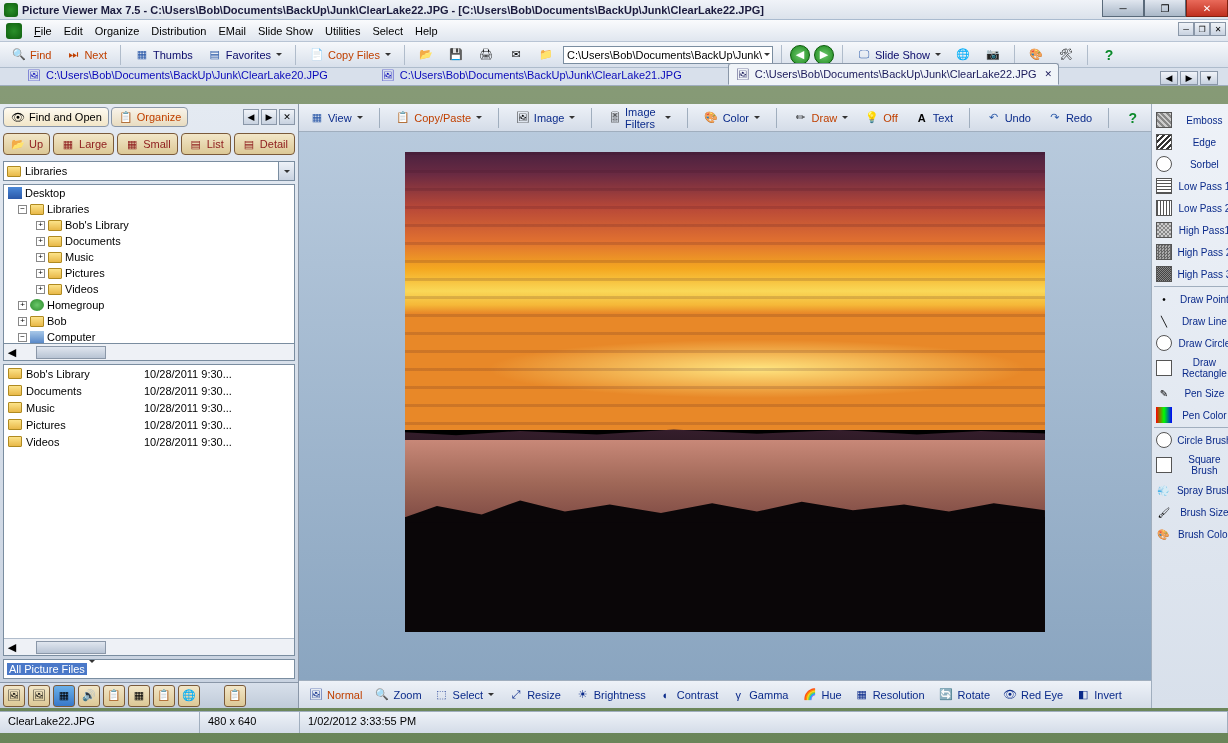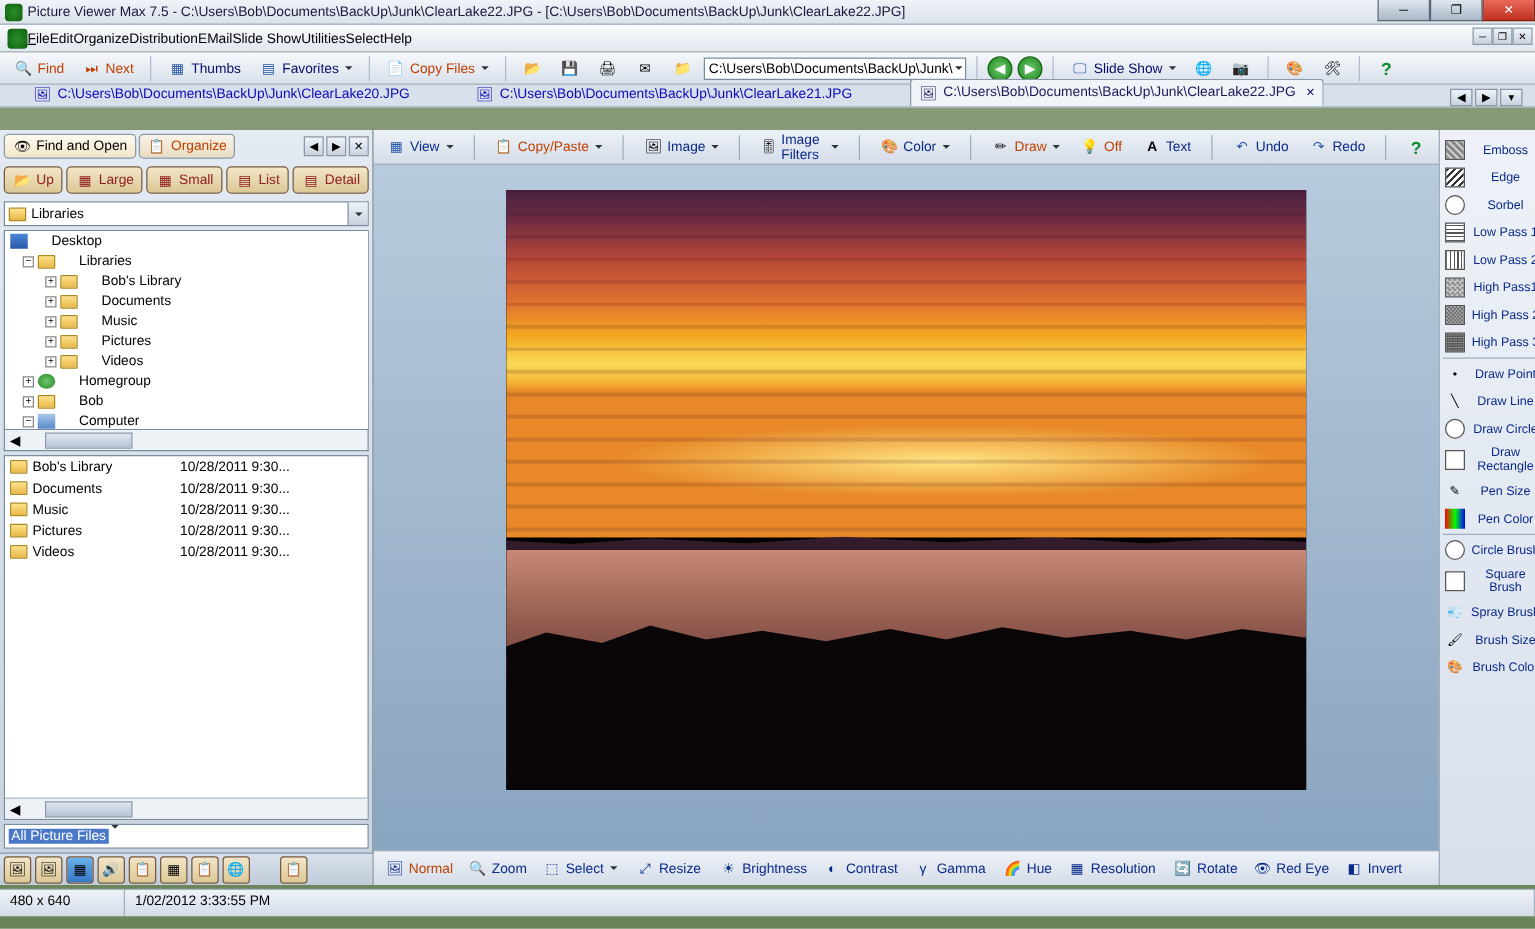--- a/index.html
+++ b/index.html
@@ -1,24 +1,24 @@
 <!DOCTYPE html>
 <html><head>
 <meta charset="utf-8">
 <style>
 * { box-sizing: border-box; margin: 0; padding: 0; font-family: Tahoma, Arial, sans-serif; font-size: 11px; }
 body { background: linear-gradient(180deg,#8a9d7a 0%,#6a8559 100%); width: 1228px; height: 743px; overflow: hidden; }
 .chrome { position: absolute; top: 0; left: 0; right: 0; height: 733px; }
-.titlebar { height: 20px; background: linear-gradient(180deg,#f0f3f8,#dbe2eb); display: flex; align-items: center; padding: 0 4px; border-bottom: 1px solid #aabbcf; }
+.titlebar { height: 20px; background: linear-gradient(180deg,#f0f3f8,#dbe2eb); display: flex; align-items: center; padding: 0 4px; border-bottom: 1px solid #aabbcf; font-weight: bold; }
 .titlebar .ico { width: 14px; height: 14px; background: radial-gradient(#2a8f2a,#0f5f0f); border-radius: 3px; margin-right: 4px; }
 .titlebar .t { color: #1a1a3d; font-size: 11px; }
 .winbtns { position:absolute; top:0; right:0; display:flex; }
 .winbtns .b { width:42px; height:17px; border:1px solid #5a6a7a; border-top:none; background:linear-gradient(180deg,#e0e6ef,#aab8c8); display:flex; align-items:center; justify-content:center; font-size:10px; }
 .winbtns .close { background:linear-gradient(180deg,#e96a5a,#c03020); color:#fff; border-color:#802010; }
-.menubar { height:22px; background:linear-gradient(180deg,#fafbfd,#e0e6ef); display:flex; align-items:center; padding:0 6px; border-bottom:1px solid #b8c4d4; }
+.menubar { height:22px; background:linear-gradient(180deg,#fafbfd,#e0e6ef); display:flex; align-items:center; padding:0 6px; border-bottom:1px solid #b8c4d4; gap:12px; }
 .menubar .ico { width:16px; height:16px; background:radial-gradient(#2a8f2a,#0f5f0f); border-radius:3px; }
 .menubar .m { color:#000; cursor:pointer; }
 .menubar .m u { text-decoration: underline; }
 .mdibtns { position:absolute; right:2px; top:22px; display:flex; gap:0; }
 .mdibtns .mb { width:16px; height:14px; border:1px solid #8a97a8; background:linear-gradient(180deg,#f0f3f8,#c8d2e0); font-size:8px; display:flex; align-items:center; justify-content:center; }
 .toolbar1 { height:26px; background:linear-gradient(180deg,#f6f8fb,#d8e0eb); border-bottom:1px solid #aebccc; display:flex; align-items:center; padding:2px 6px; gap:4px; }
 .tbtn { display:flex; align-items:center; gap:3px; padding:2px 4px; color:#000; cursor:pointer; border:1px solid transparent; }
 .tlbl { color:#0a0a6a; }
 .sep { width:1px; height:20px; background:#b0bccb; margin:0 4px; }
 .icon16 { width:16px; height:16px; display:inline-flex; align-items:center; justify-content:center; font-size:11px; }
@@ -40,21 +40,21 @@
 .lp-nav { display:flex; gap:2px; margin-left:auto; }
 .lp-nav .n { width:16px; height:16px; border:1px solid #8a97a8; background:linear-gradient(180deg,#f0f3f8,#c8d2e0); font-size:9px; display:flex; align-items:center; justify-content:center; }
 .viewbtns { display:flex; padding:3px; gap:3px; }
 .vbtn { height:22px; border:1px solid #7a5a3a; border-radius:4px; background:linear-gradient(180deg,#f2e6c8,#dcc896); padding:2px 6px; display:flex; align-items:center; gap:3px; cursor:pointer; color:#902020; }
 .combo { margin:3px; height:20px; border:1px solid #7a8da0; background:#fff; display:flex; align-items:center; padding:0 3px; position:relative; }
 .combo .ddw { position:absolute; right:0; top:0; width:16px; height:18px; border-left:1px solid #7a8da0; background:linear-gradient(180deg,#eef2f8,#c8d2e0); display:flex; align-items:center; justify-content:center; }
 .tree { margin:0 3px; border:1px solid #7a8da0; background:#fff; height:160px; overflow:auto; position:relative; }
 .tree-row { display:flex; align-items:center; height:16px; padding:0 2px; gap:3px; }
 .tree-row .exp { width:9px; height:9px; border:1px solid #888; font-size:8px; display:flex; align-items:center; justify-content:center; line-height:1; }
 .tree-row .ticon { width:14px; height:12px; }
-.tree-row .tl { color:#000;margin-left:16px; }
+.tree-row .tl { color:#000; }
 .filelist { margin:3px; border:1px solid #7a8da0; background:#fff; flex:1; min-height:210px; display:flex; flex-direction:column; overflow:hidden; }
 .fl-head { display:flex; border-bottom:1px solid #b0bccb; height:20px; }
 .fl-head .col { border-right:1px solid #b0bccb; background:linear-gradient(180deg,#fff,#e8edf4); padding:3px 6px; }
 .fl-body { flex:1; overflow:auto; }
 .fl-row { display:flex; height:17px; align-items:center; }
 .fl-row .c1 { display:flex; align-items:center; gap:4px; padding-left:4px; width:140px; color:#000; }
 .fl-row .c2 { width:120px; color:#000; }
 .hsb { height:17px; border-top:1px solid #b0bccb; background:#eef1f6; display:flex; align-items:center; }
 .hsb .thumb { width:70px; height:13px; background:linear-gradient(180deg,#e0e6ef,#b8c4d4); border:1px solid #8a97a8; margin-left:16px; }
 .filter { margin:0 3px 3px 3px; height:20px; border:1px solid #7a8da0; background:#fff; display:flex; align-items:center; padding:0 3px; position:relative; }
@@ -575,16 +575,17 @@
           </div>
         <div class="rtool">
             <span class="ri" style="border:none">🎨</span>
             <span class="rl">Brush Color</span>
           </div>
       </div>
     </div>
   </div>
 
   <div class="statusbar">
+    <div class="cell" style="width:200px">ClearLake22.JPG</div>
     <div class="cell" style="width:100px">480 x 640</div>
     <div class="cell" style="flex:1">1/02/2012 3:33:55 PM</div>
   </div>
 </div>
 
 </body></html>

